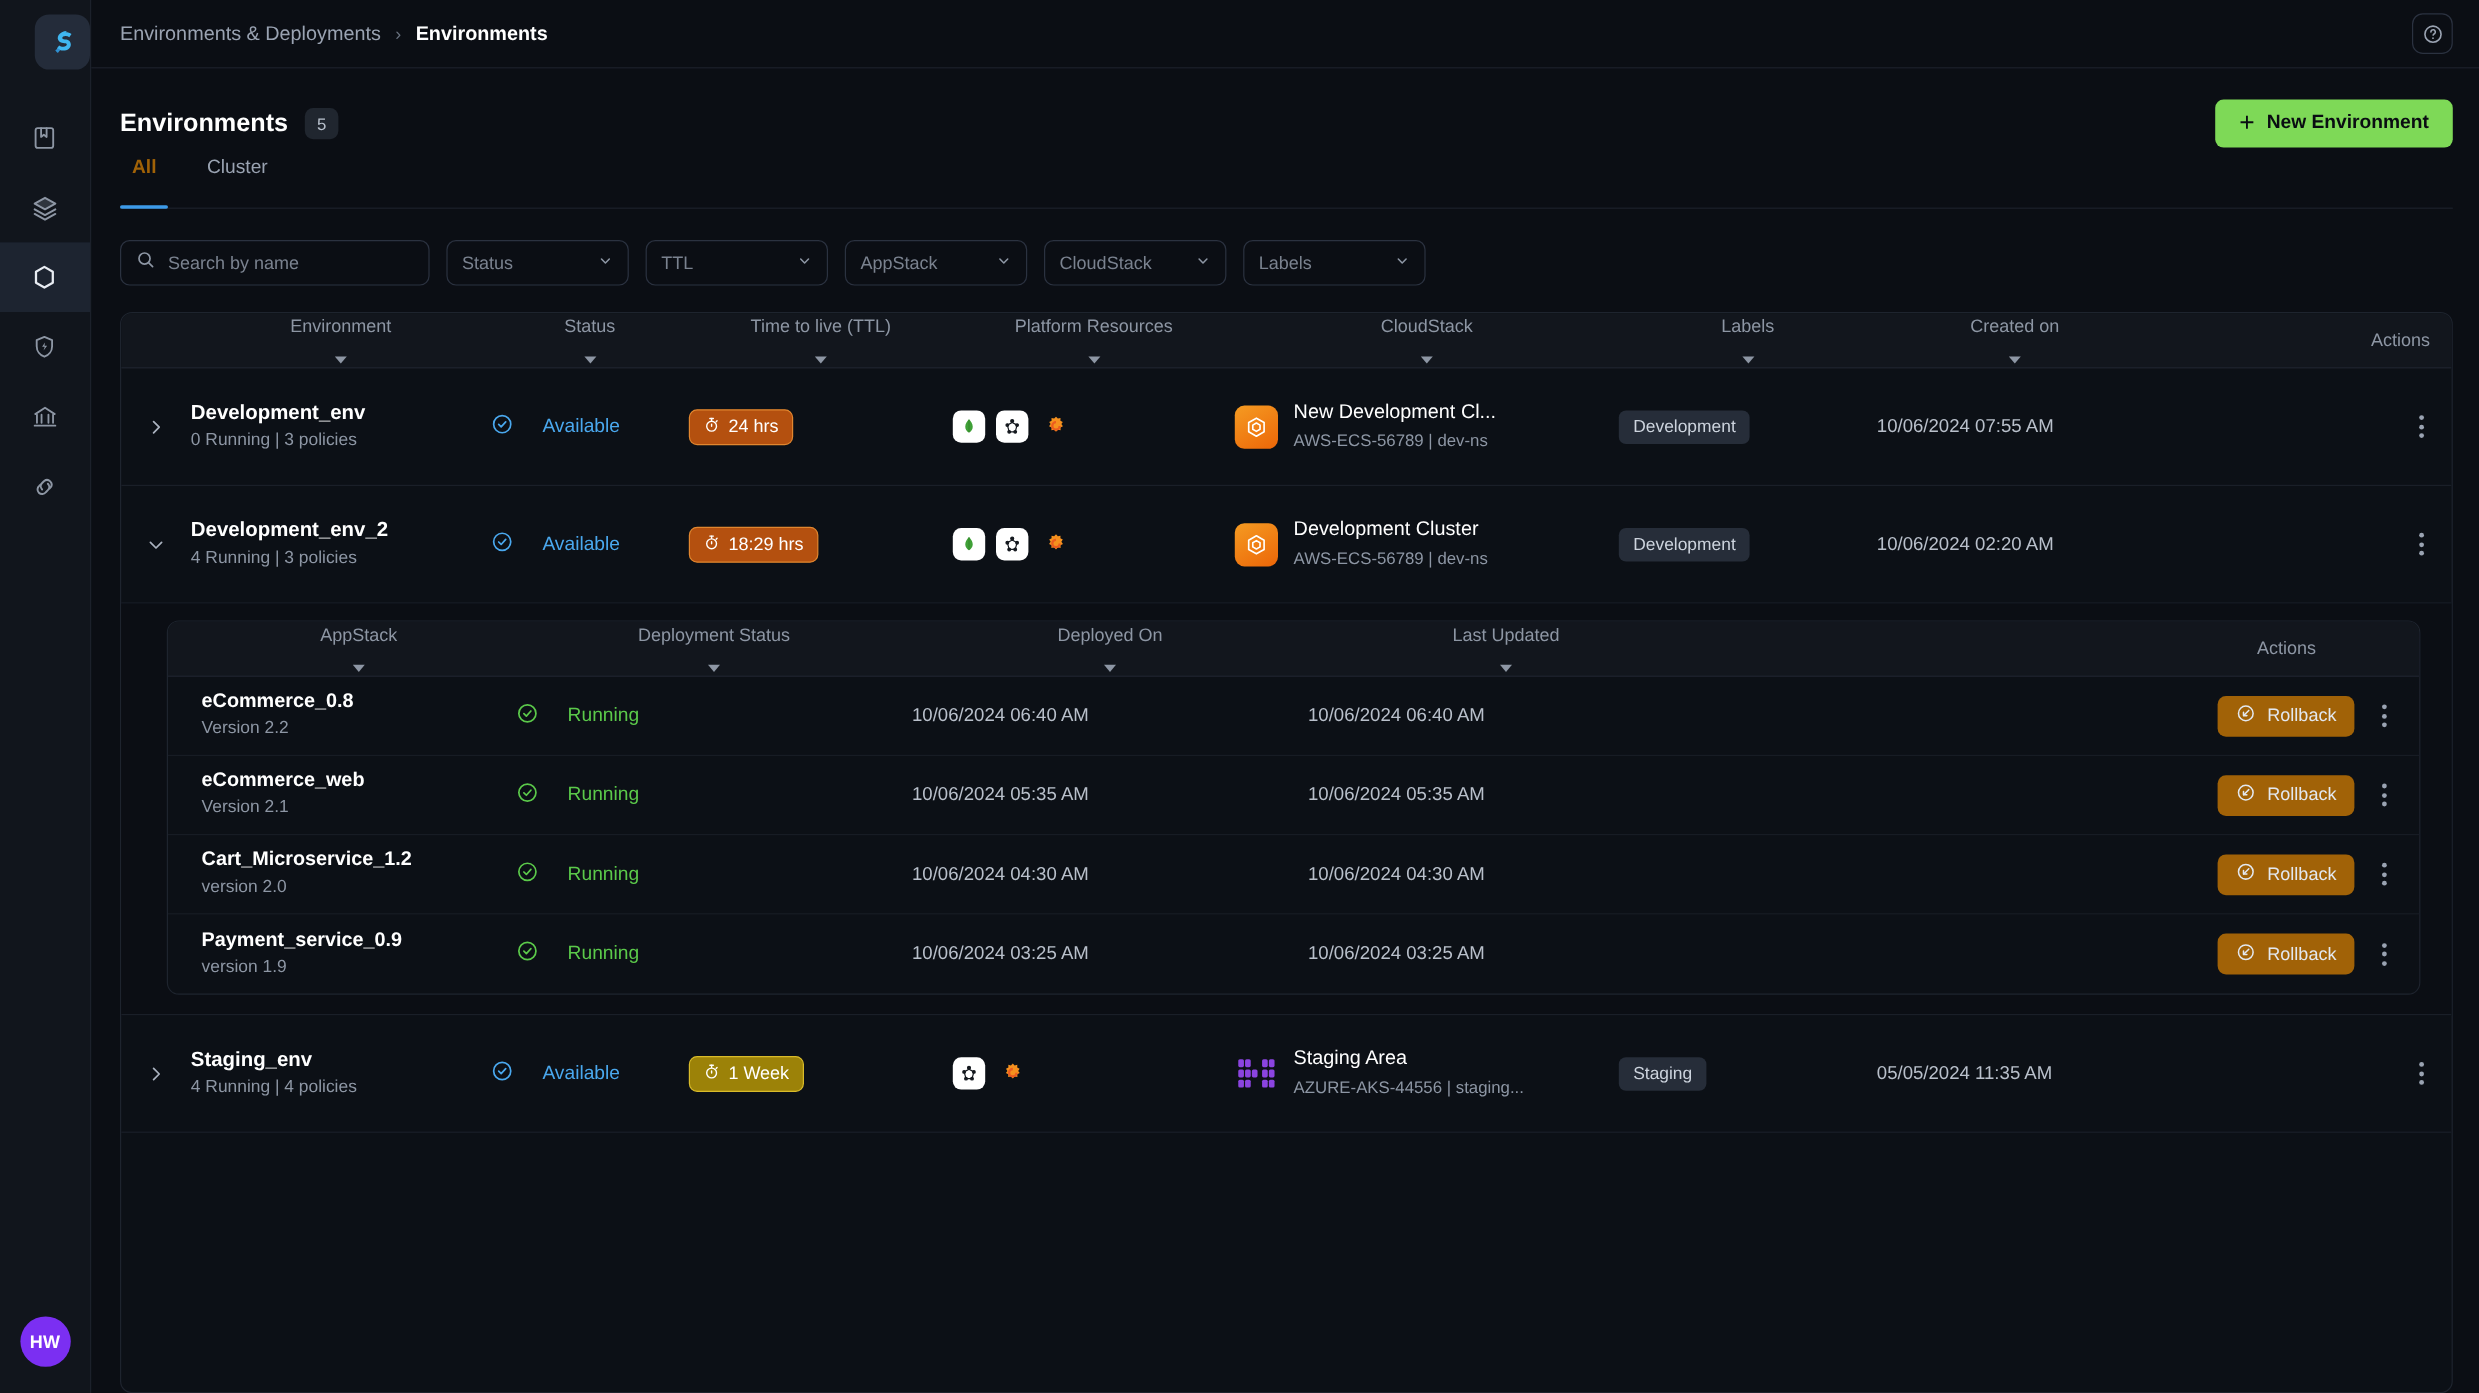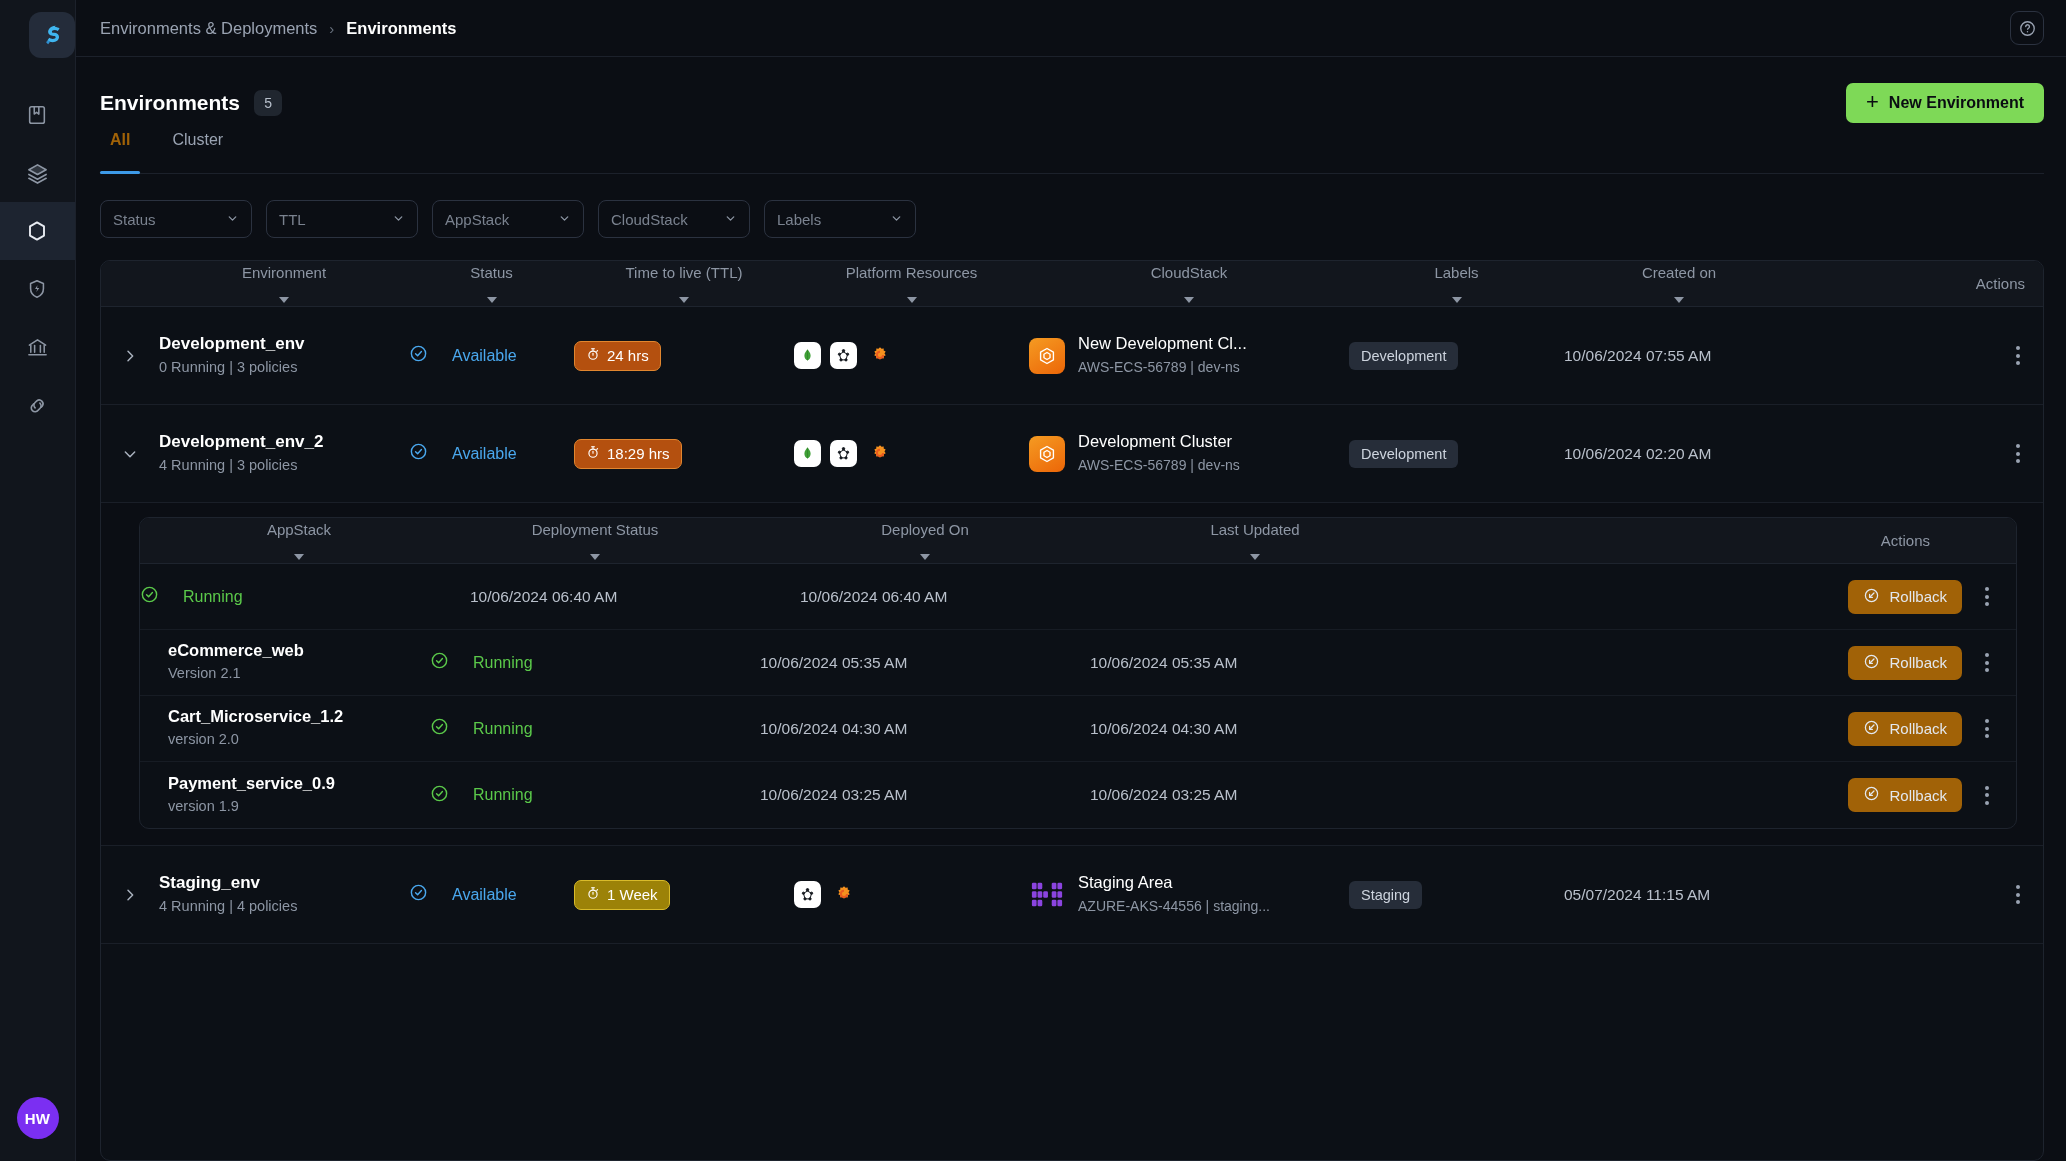--- a/index.html
+++ b/index.html
@@ -316,20 +316,29 @@
           <span>New Environment</span>
         </button>
       </div>
 
       <div class="tabs">
         <div class="tab active">All</div>
         <div class="tab">Cluster</div>
       </div>
 
       <div class="filters">
+        <div class="search-box">
+          <span>
+            <svg width="17" height="17" viewBox="0 0 24 24" fill="none" stroke="#8d96a4" stroke-width="2" stroke-linecap="round">
+              <circle cx="10.5" cy="10.5" r="6.5"></circle>
+                <path d="M15.5 15.5L20 20"></path>
+            </svg>
+          </span>
+          <input type="text" placeholder="Search by name" style="">
+        </div>
 
         <div class="select sel-status">
           <span>Status</span>
           <span>
             <svg width="13" height="13" viewBox="0 0 24 24" fill="none" stroke="#8d96a4" stroke-width="2.4" stroke-linecap="round" stroke-linejoin="round">
                 <path d="M6 9l6 6 6-6"></path>
               </svg>
           </span>
         </div>
         <div class="select sel-ttl">
@@ -593,20 +602,24 @@
               <div class="n-upd th">
                 <span>Last Updated</span>
                 <span class="caret-d"></span>
               </div>
               <div class="nested-actions-head">
                 <span>Actions</span>
               </div>
             </div>
 
             <div class="nrow">
+              <div class="n-app">
+                <div class="app-name">eCommerce_0.8</div>
+                <div class="app-ver">Version 2.2</div>
+              </div>
               <div class="n-stat status-cell status-running">
                 <span>
                   <svg width="19" height="19" viewBox="0 0 24 24" fill="none" stroke="#5bc94a" stroke-width="1.8" stroke-linecap="round" stroke-linejoin="round">
                       <circle cx="12" cy="12" r="9"></circle>
                       <path d="M8.3 12.2l2.6 2.6 4.8-5.3"></path>
                     </svg>
                 </span>
                 <span>Running</span>
               </div>
               <div class="n-dep">
@@ -828,21 +841,21 @@
             </span>
             <span>
               <div class="cloud-name">Staging Area</div>
               <div class="cloud-sub">AZURE-AKS-44556 | staging...</div>
             </span>
           </div>
           <div class="c-lab">
             <span class="label-chip">Staging</span>
           </div>
           <div class="c-created">
-            <span class="created-txt">05/07/2024 11:15 AM</span>
+            <span class="created-txt">05/05/2024 11:35 AM</span>
           </div>
           <div class="c-act">
             <span class="kebab">
                 <i></i>
                 <i></i>
                 <i></i>
               </span>
           </div>
         </div>
 

